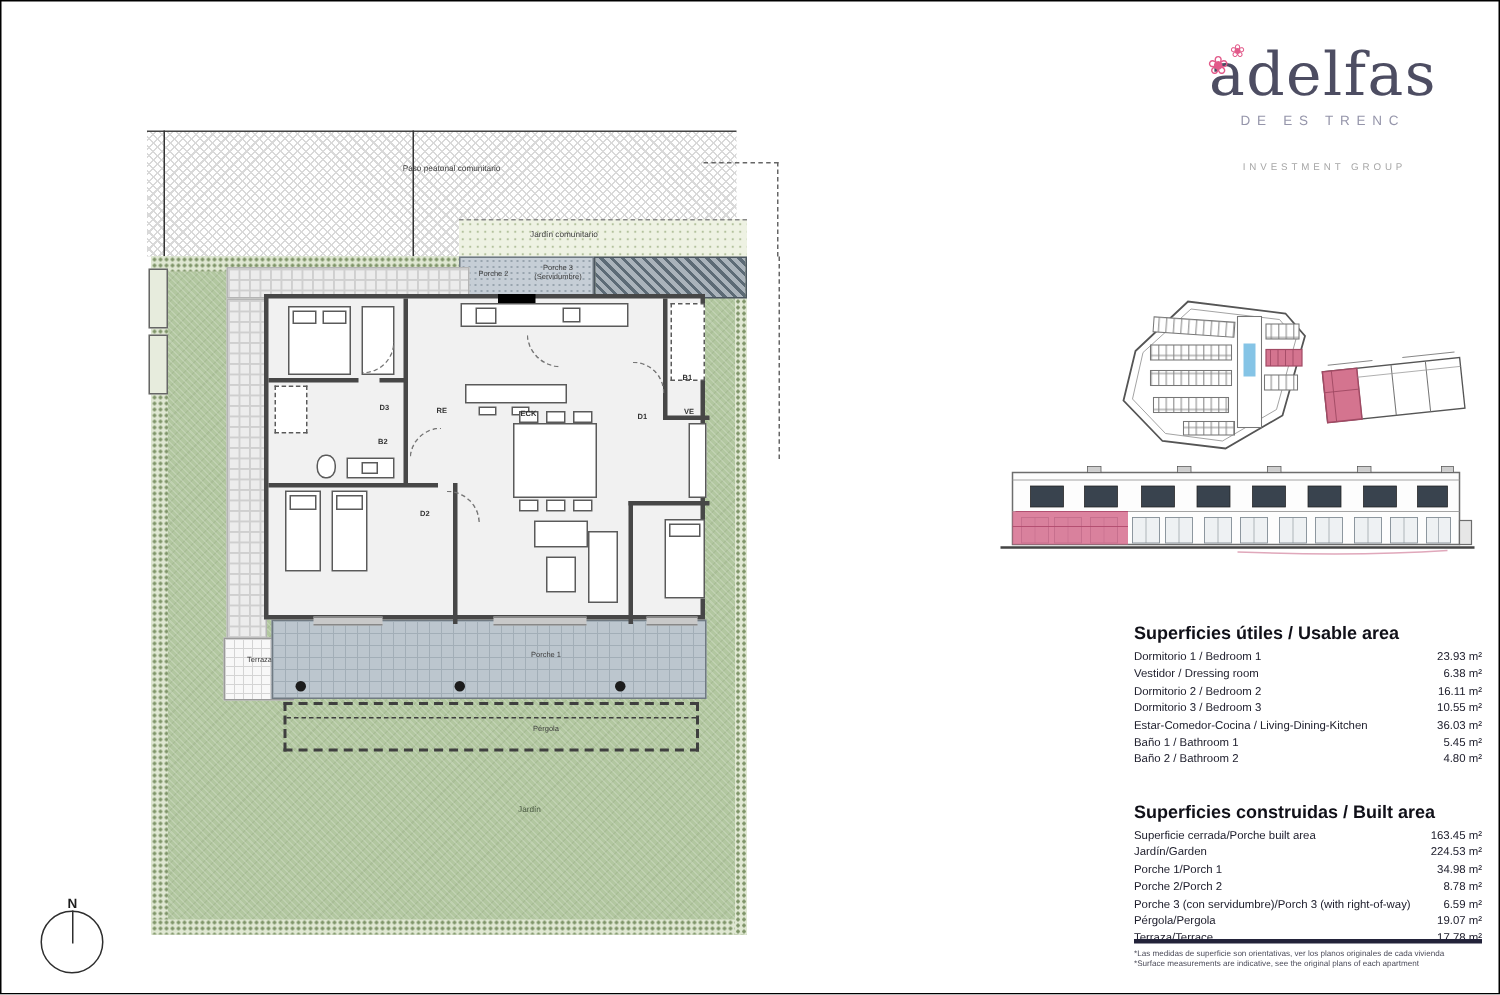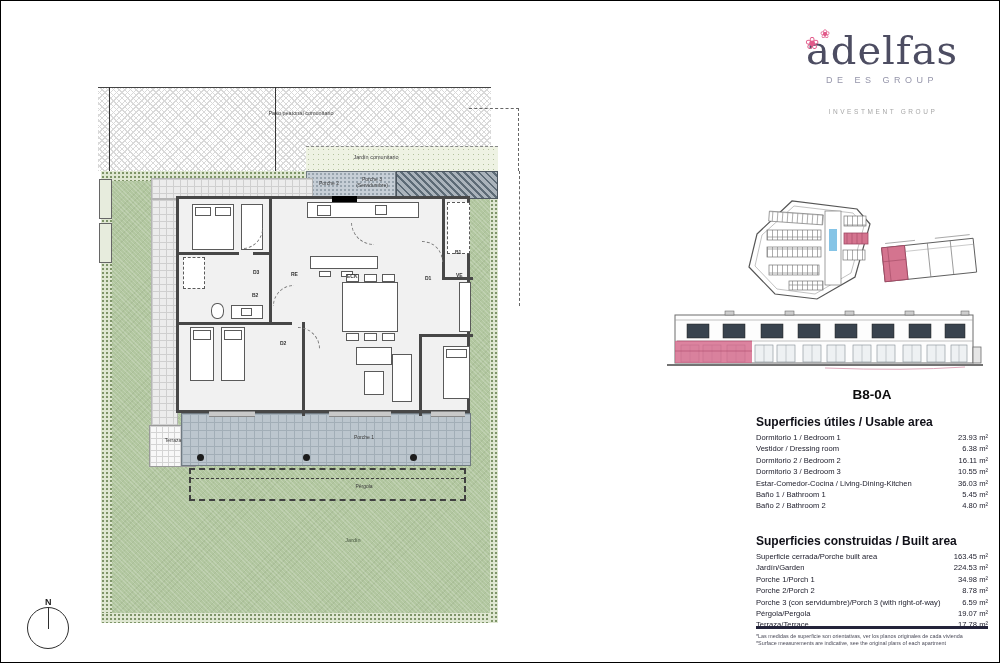--- a/index.html
+++ b/index.html
@@ -190,21 +190,21 @@
       <div class="north-n" style="position:absolute;left:20px;top:0;">N</div>
       <div class="north-circle abs" style="left:2px;top:10px;"></div>
       <div class="north-line abs" style="left:23px;top:10px;height:22px;"></div>
     </div>
   </div>
 
   <div class="abs" style="left:786px;top:26px;width:190px;height:78px;text-align:center;">
     <span class="flower" style="left:18px;top:6px;font-size:17px;">❀</span>
     <span class="flower" style="left:33px;top:0;font-size:12px;">❀</span>
     <div class="adelfas-word">adelfas</div>
-    <div class="adelfas-sub" style="margin-top:2px;">DE ES GROUP</div>
+    <div class="adelfas-sub" style="margin-top:2px;">DE ES TRENC</div>
   </div>
 
   <div class="abs" style="left:812px;top:106px;width:140px;height:46px;text-align:center;">
     <div class="urnova-sub" style="margin-top:1px;">INVESTMENT GROUP</div>
   </div>
 
   <svg class="abs" style="left:736px;top:188px;" width="140" height="118" viewBox="0 0 140 118">
     <defs>
       <pattern id="units" width="5" height="12" patternUnits="userSpaceOnUse">
         <rect width="5" height="12" fill="#fff"></rect>
@@ -274,21 +274,20 @@
         <rect x="240" y="6" width="9" height="4"></rect>
       <rect x="296" y="6" width="8" height="4"></rect>
     </g>
     <rect x="10" y="36" width="77" height="22" fill="#d4688a" opacity="0.82"></rect>
     <path d="M12 36 H87 M10 46 H87" stroke="#b04a6c" stroke-width="0.6"></path>
     <rect x="308" y="42" width="8" height="16" fill="#e6e6e6" stroke="#6d6d6d" stroke-width="0.8"></rect>
     <line x1="2" y1="60" x2="318" y2="60" stroke="#444" stroke-width="1.6"></line>
     <path d="M160 63 Q 240 66 300 62" stroke="#e0a8bb" stroke-width="1" fill="none"></path>
   </svg>
 
-  <div class="abs unit-title" style="left:755px;top:386px;width:232px;text-align:center;">B8-0A</div>
 
   <div class="tbl" style="left:755px;top:414px;">
     <div class="hd">Superficies útiles / Usable area</div>
     <div class="row">
         <span>Dormitorio 1 / Bedroom 1</span>
         <span class="v">23.93 m²</span>
       </div>
     <div class="row">
         <span>Vestidor / Dressing room</span>
         <span class="v">6.38 m²</span>

